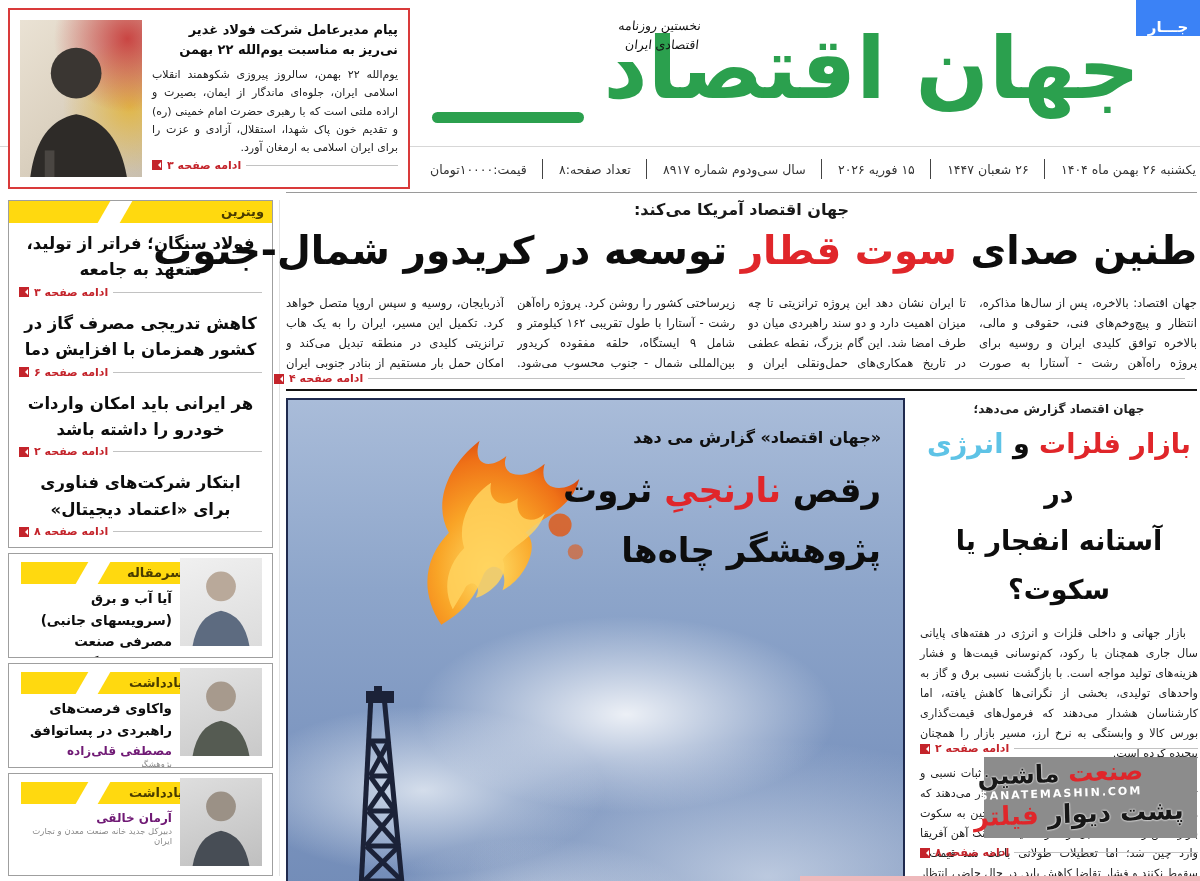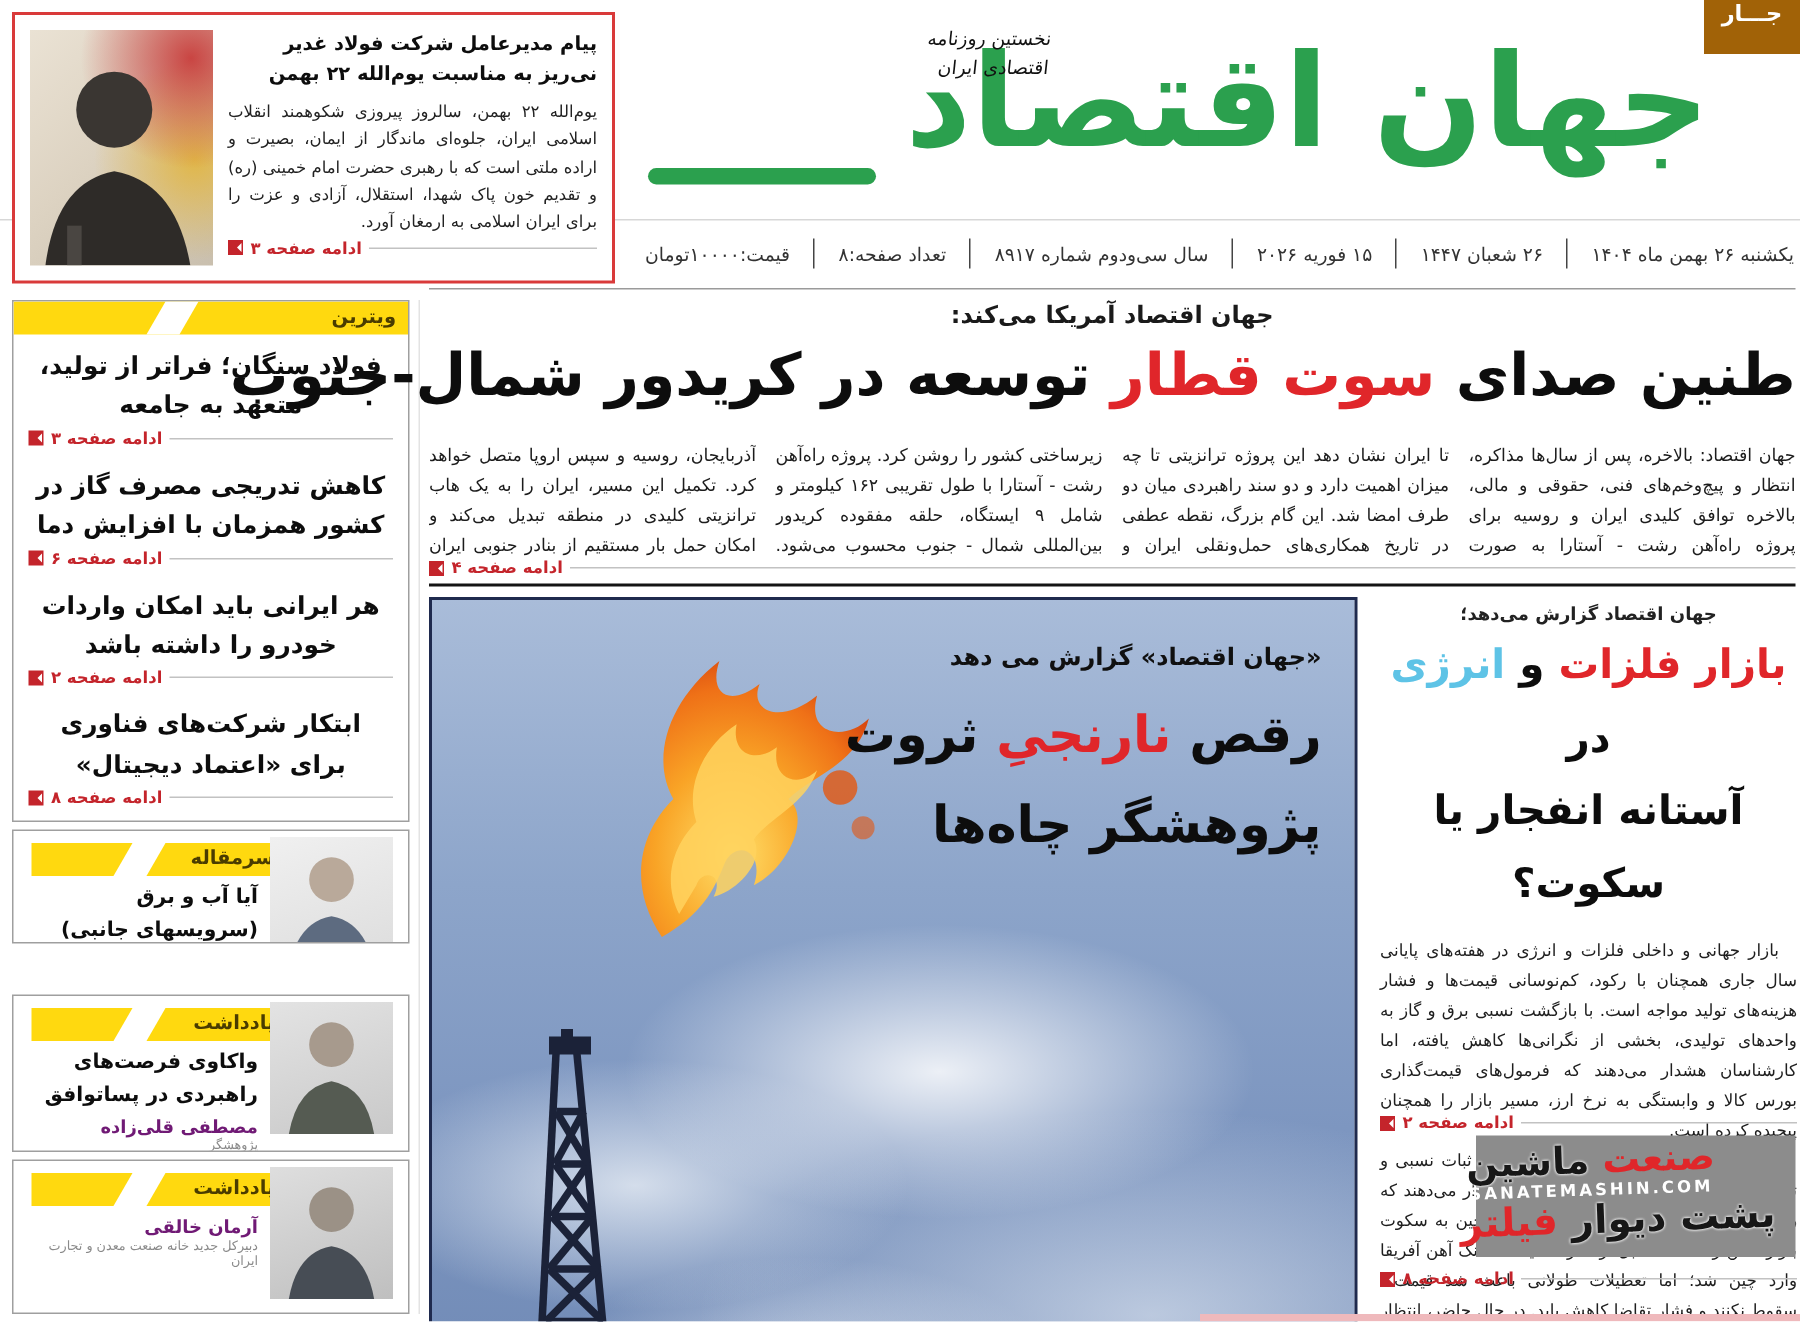--- a/index.html
+++ b/index.html
@@ -20,21 +20,21 @@
       radial-gradient(circle at 88% 12%, rgba(198,44,44,.85), transparent 42%),
       radial-gradient(circle at 90% 55%, rgba(228,178,44,.8), transparent 48%),
       linear-gradient(135deg,#eae2d4 0%,#ddd3c2 45%,#c9bfae 100%);
   }
   .promo-content { flex:1; display:flex; flex-direction:column; direction:rtl; }
   .promo-title { font-size:13px; font-weight:bold; color:#0d0d0d; text-align:right; line-height:1.55; }
   .promo-body { margin-top:6px; font-size:11px; color:#222; text-align:justify; line-height:1.65; }
   .promo .tag-row { margin-top:2px; }
 
   
-  .corner-ad { position:absolute; left:1136px; top:0; width:64px; height:36px; background:#a16207; color:#fff; font-weight:bold; font-size:15px; display:flex; align-items:flex-start; justify-content:center; }
+  .corner-ad { position:absolute; left:1136px; top:0; width:64px; height:36px; background:#3b82f6; color:#fff; font-weight:bold; font-size:15px; display:flex; align-items:flex-end; justify-content:center; }
   .logo { position:absolute; left:520px; top:6px; width:620px; height:128px; text-align:right; color:#2ba04e; font-weight:bold; font-size:86px; line-height:124px; letter-spacing:-2px; white-space:nowrap; }
   .logo-tail { position:absolute; left:432px; top:112px; width:152px; height:11px; background:#2ba04e; border-radius:6px; }
   .tagline { position:absolute; left:584px; top:16px; width:116px; text-align:right; font-size:12.5px; color:#111; line-height:1.55; transform:skewX(-6deg); }
   .rule-under-masthead { position:absolute; left:0; top:146px; width:1200px; border-top:1px solid #d7d7d7; }
 
   
   .dateline { position:absolute; left:430px; top:150px; width:766px; height:38px; direction:rtl; display:flex; align-items:center; justify-content:space-between; font-size:12.5px; color:#333; }
   .vsep { width:1px; height:20px; background:#444; margin:0 6px; }
   .rule-under-dateline { position:absolute; left:286px; top:192px; width:911px; border-top:1px solid #9a9a9a; }
 
@@ -56,21 +56,21 @@
   .card-author { margin-top:3px; font-size:12px; font-weight:bold; color:#701a75; text-align:right; }
   .card-role { font-size:8.5px; color:#8a8a8a; text-align:right; margin-top:1px; }
 
   
   .lead-kicker { position:absolute; left:286px; top:200px; width:911px; text-align:center; font-size:16px; font-weight:bold; color:#1a1a1a; direction:rtl; }
   .lead-headline { position:absolute; left:286px; top:222px; width:911px; text-align:center; font-size:39px; font-weight:bold; color:#0d0d0d; direction:rtl; line-height:1.5; white-space:nowrap; }
   .red { color:#e0262a; }
   .cyan { color:#5ec3e6; }
   .lead-cols { position:absolute; left:286px; top:294px; width:911px; height:80px; display:flex; direction:rtl; gap:13px; }
   .lead-col { flex:1; font-size:11.6px; color:#1c1c1c; text-align:justify; line-height:1.72; direction:rtl; overflow:hidden; }
-  .lead-tag { position:absolute; left:286px; top:372px; width:911px; }
+  .lead-tag { position:absolute; left:274px; top:372px; width:911px; }
   .black-rule { position:absolute; left:286px; top:389px; width:911px; height:2px; background:#141414; }
 
   
   .photo { position:absolute; left:286px; top:398px; width:619px; height:546px; border:2px solid #1f2a4e; overflow:hidden;
     background:
       radial-gradient(ellipse 300px 140px at 55% 58%, rgba(255,255,255,.85), transparent 70%),
       radial-gradient(ellipse 260px 120px at 22% 72%, rgba(242,246,250,.75), transparent 70%),
       radial-gradient(ellipse 420px 190px at 78% 88%, rgba(226,233,243,.65), transparent 72%),
       radial-gradient(ellipse 240px 110px at 40% 95%, rgba(235,240,247,.6), transparent 70%),
       linear-gradient(180deg,#a9bcd9 0%,#8da5ca 35%,#7d96c0 65%,#6f89b5 100%);
@@ -186,21 +186,21 @@
     <div class="s-item">
       <div class="s-item-title">ابتکار شرکت‌های فناوری برای «اعتماد دیجیتال»</div>
       <div class="tag-row">
           <span class="tag-icon"></span>
           <span class="tag-text">ادامه صفحه ۸</span>
           <span class="tag-rule"></span>
         </div>
     </div>
   </div>
 
-  <div class="sbox" style="top:553px;height:76px;">
+  <div class="sbox" style="top:553px;height:105px;">
     <div class="sec-head narrow">
       <span class="sec-label">سرمقاله</span>
     </div>
     <div class="card">
       <div class="card-main">
         <div class="card-title">آیا آب و برق (سرویسهای جانبی) مصرفی صنعت پتروشیمی گران است یا ارزان ؟</div>
 
       </div>
       <div class="card-photo ph-a">
         <svg viewBox="0 0 100 130" width="82" height="88" style="position:absolute;left:0;bottom:0">

